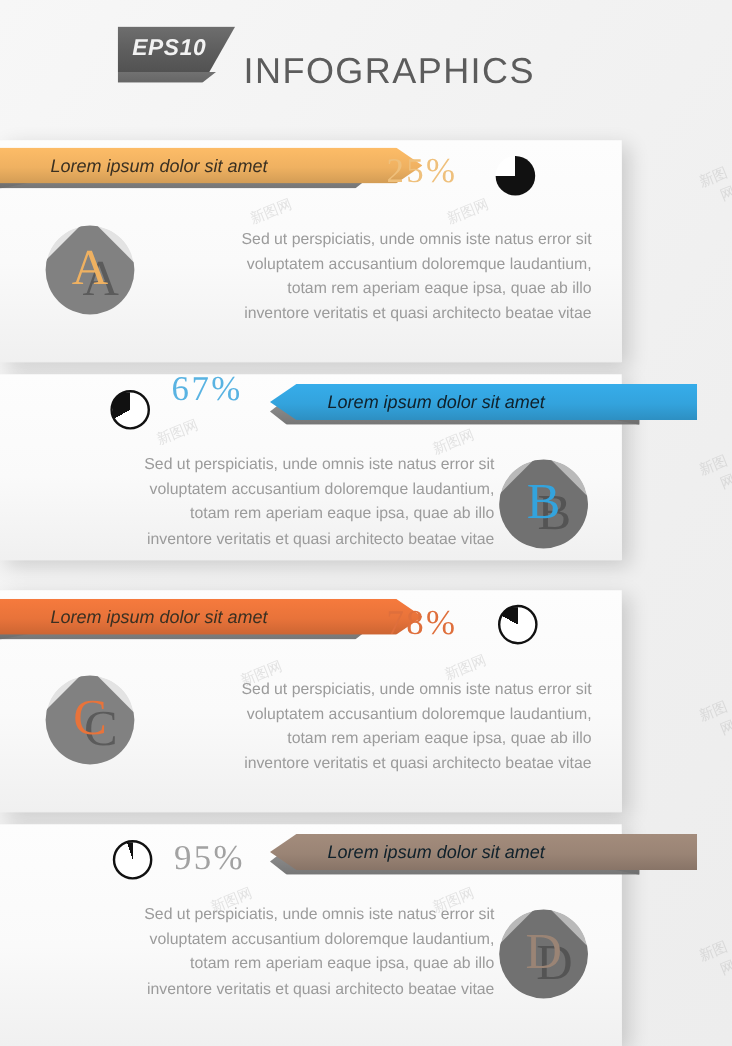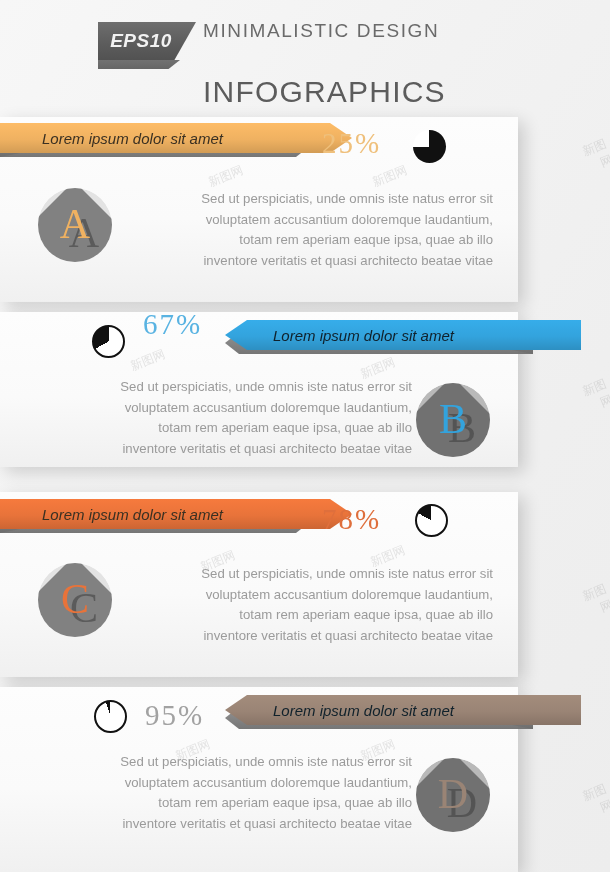--- a/index.html
+++ b/index.html
@@ -36,21 +36,20 @@
   }
   .hdr-line1{
     position:absolute;left:203px;top:20px;
     font-size:19px;color:#6a6a6a;letter-spacing:1.6px;
     font-family:"Liberation Sans", sans-serif;
   }
   .hdr-line2{
     position:absolute;left:203px;top:43px;
     font-size:30px;color:#5c5c5c;letter-spacing:1.2px;
     font-family:"Liberation Sans", sans-serif;
-    margin-top:32px;
   }
 
   
   .panel{
     position:absolute;left:0;width:518px;
     background:linear-gradient(180deg,#fdfdfd 0%,#fafafa 55%,#f0f0f0 100%);
     box-shadow:6px 5px 16px rgba(0,0,0,.16);
   }
   .panel.p1{top:117px;height:185px;}
   .panel.p2{top:312px;height:155px;}
@@ -141,21 +140,20 @@
 </style>
 </head>
 <body>
 
 <div class="stage">
 
   <div class="header">
     <div class="eps-tag-fold"></div>
     <div class="eps-tag"></div>
     <div class="eps-text">EPS10</div>
-    <div class="hdr-line1">MINIMALISTIC  DESIGN</div>
     <div class="hdr-line2">INFOGRAPHICS</div>
   </div>
 
   <div class="panel p1"></div>
   <div class="ribbon-wrap right" id="rib-a" style="left:0;top:123px;width:310px;">
     <div class="ribbon-tail"></div>
     <div class="ribbon-shadow"></div>
     <div class="ribbon-body" id="rb-a" style="background: linear-gradient(rgb(253, 188, 103) 0%, rgb(239, 177, 97) 55%, rgb(210, 156, 85) 100%);">
       <span class="ribbon-label">Lorem ipsum dolor sit amet</span>
     </div>

